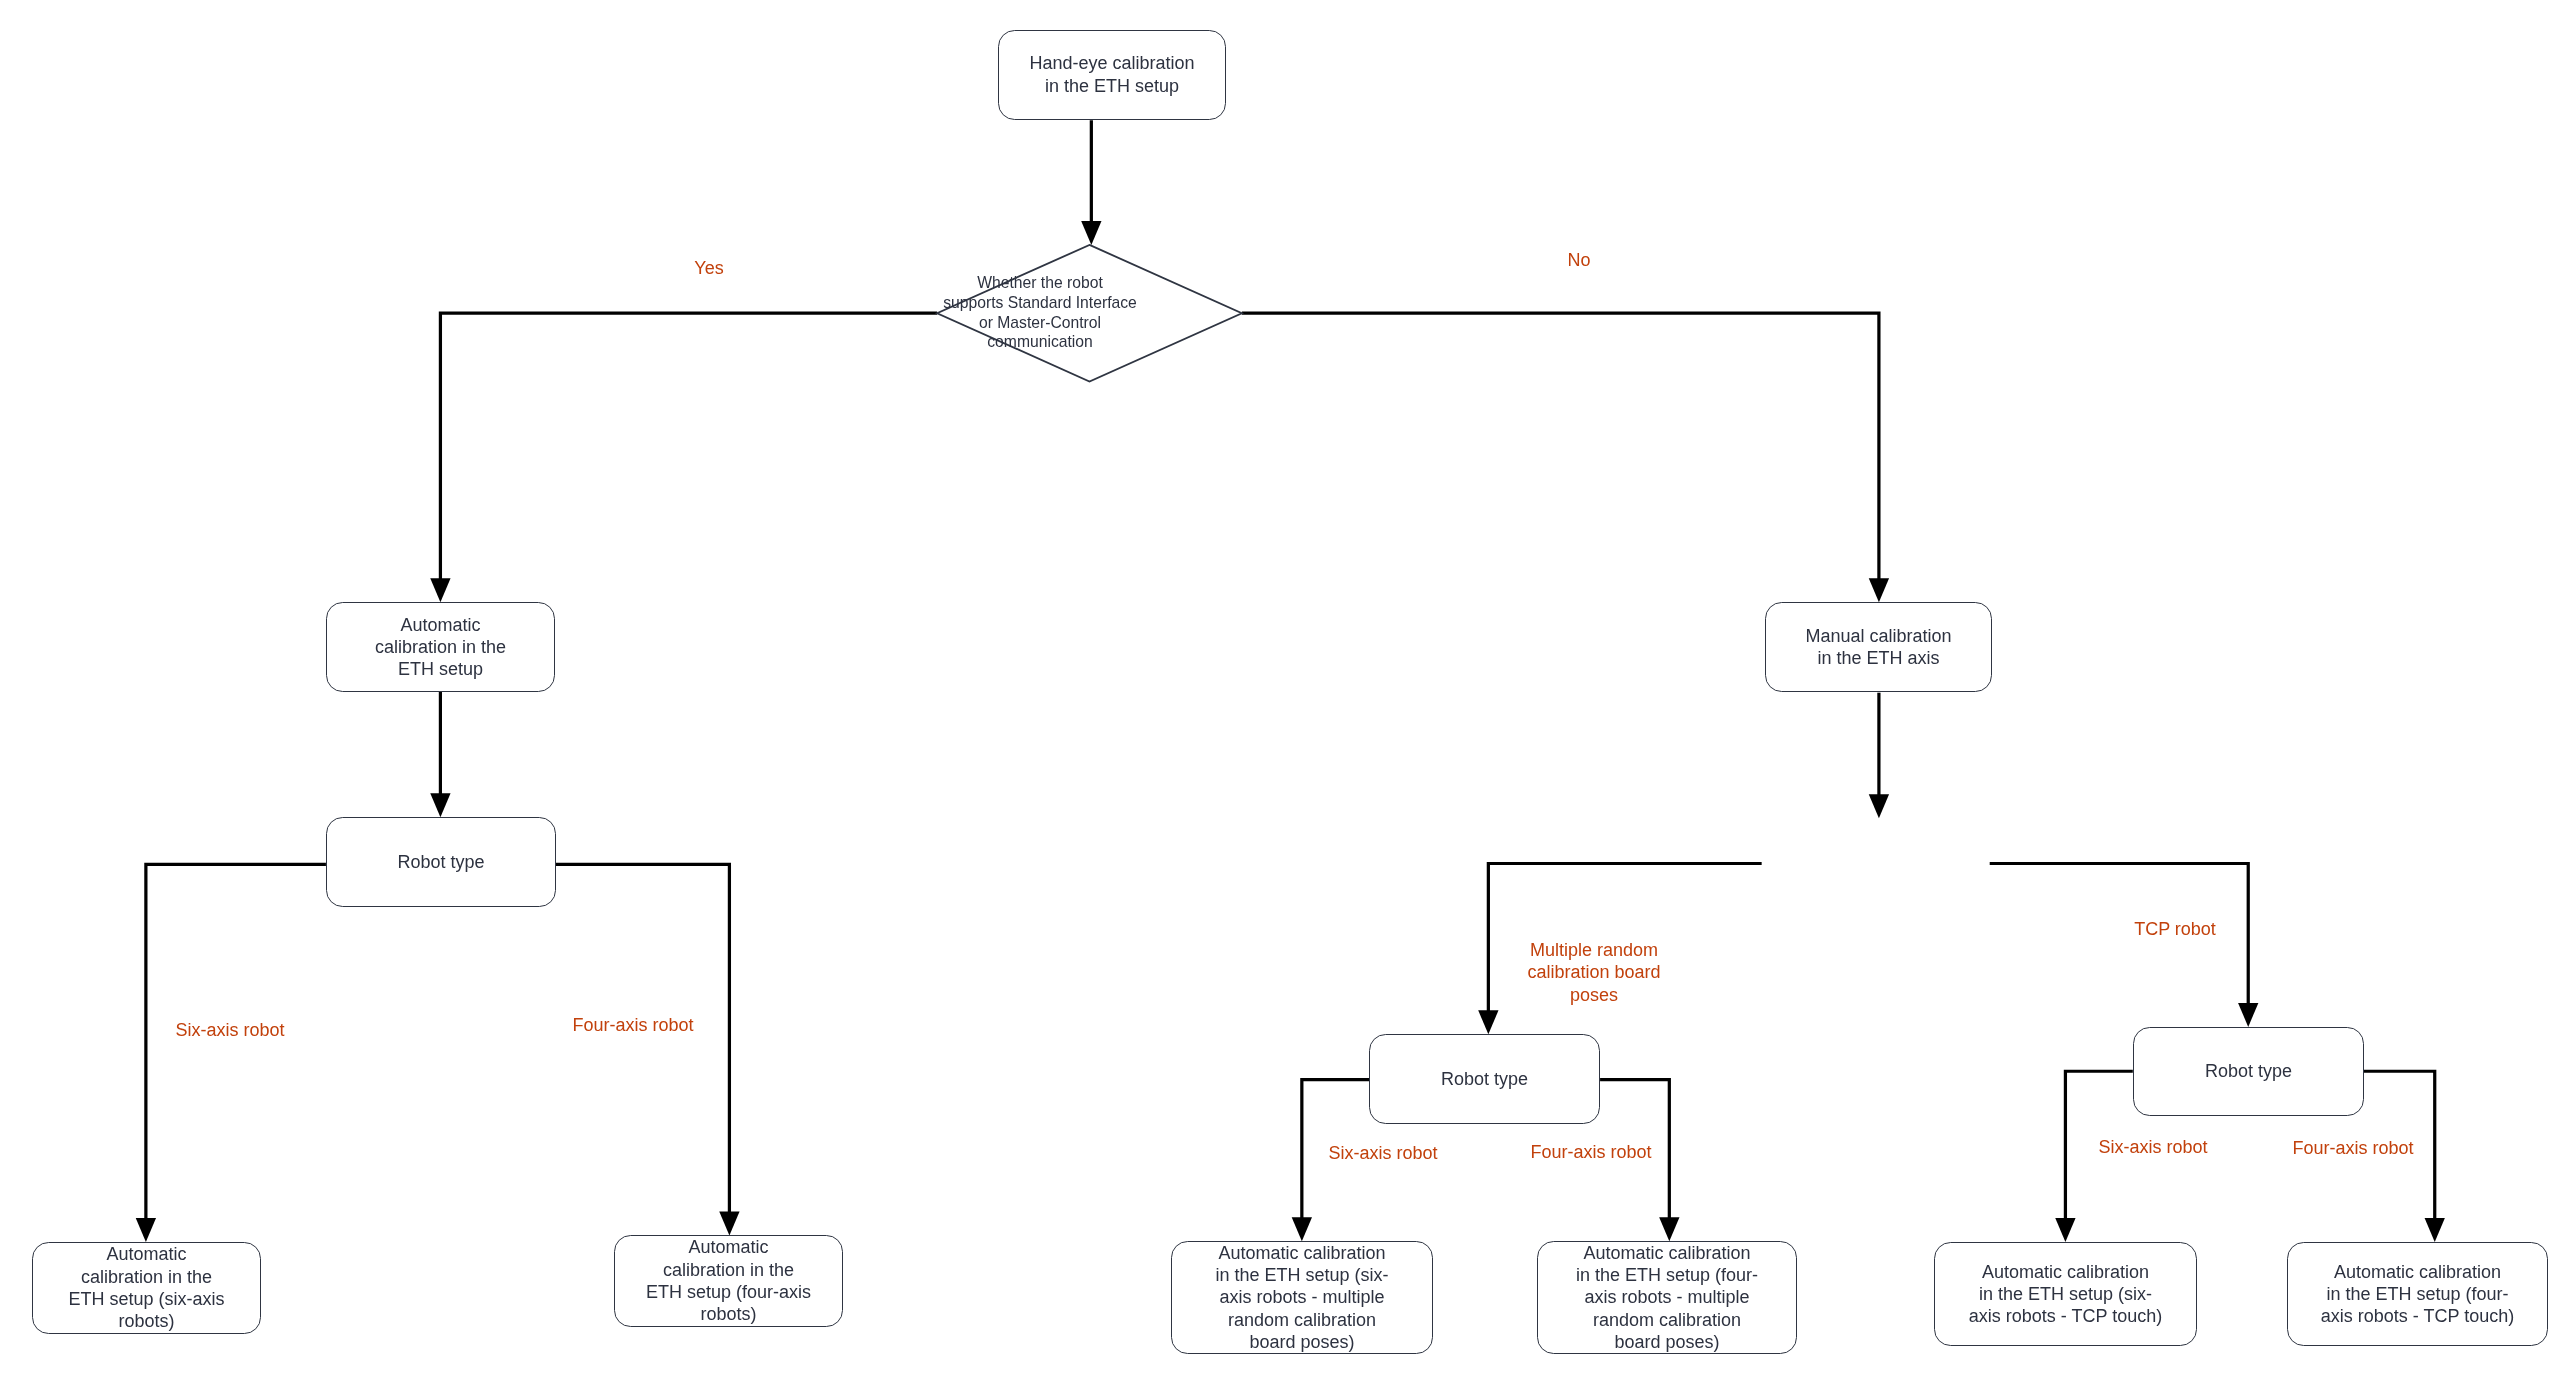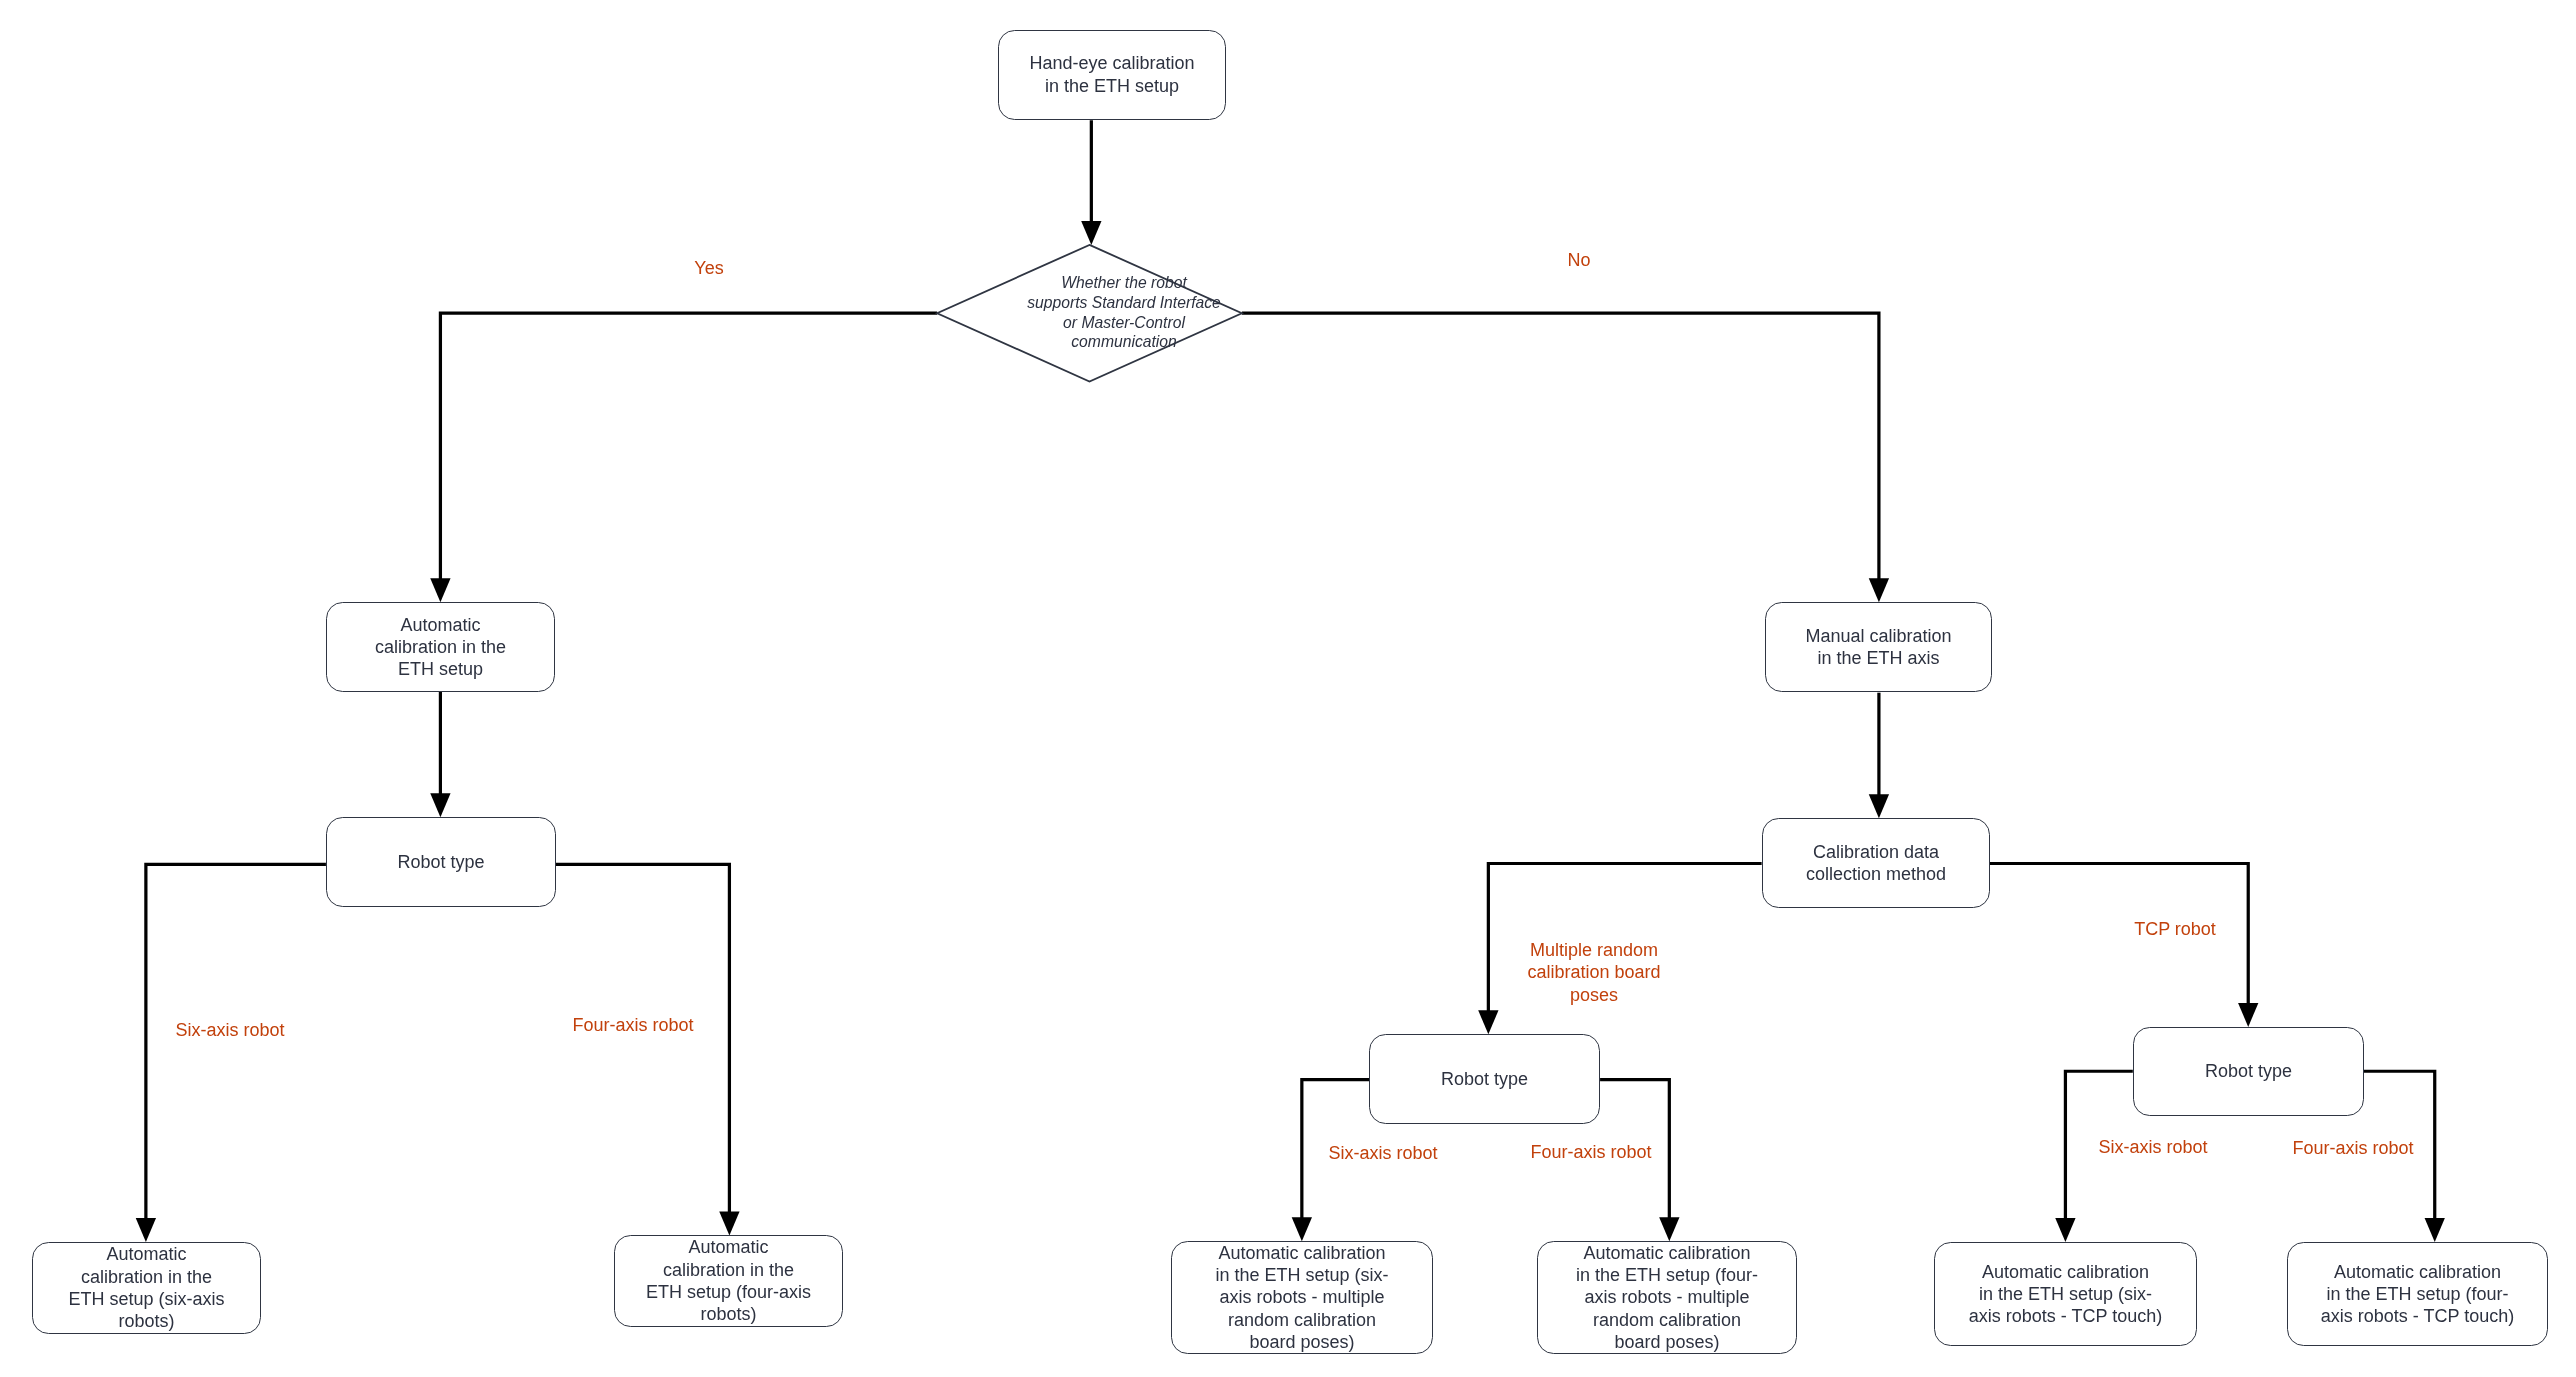--- a/index.html
+++ b/index.html
@@ -84,39 +84,37 @@
       <polygon points="1612,1120 1601,1094 1623,1094"></polygon>
       <polygon points="2435,1112 2424,1086 2446,1086"></polygon>
       <polygon points="1410,1344 1399,1318 1421,1318"></polygon>
       <polygon points="1808,1344 1797,1318 1819,1318"></polygon>
       <polygon points="2237,1345 2226,1319 2248,1319"></polygon>
       <polygon points="2637,1345 2626,1319 2648,1319"></polygon>
     </g>
     <polygon points="1180,265 1345,339 1180,413 1015,339" fill="#ffffff" stroke="#2f3542" stroke-width="2"></polygon>
   </svg>
 
-  <div class="diamond-label" style="left:1124px; top:313px;font-style:italic;">Whether the robot
+  <div class="diamond-label" style="left:1040px; top:313px;">Whether the robot
 supports Standard Interface
 or Master-Control
 communication</div>
 
   <div class="node" style="left:978px; top:29.5px;  width:228px; height:90px;margin-left:20px;">Hand-eye calibration
 in the ETH setup</div>
 
   <div class="node" style="left:326px;  top:602px; width:229px; height:90px;">Automatic
 calibration in the
 ETH setup</div>
 
   <div class="node" style="left:326px;  top:817px; width:230px; height:90px;">Robot type</div>
 
   <div class="node" style="left:1765px; top:602px; width:227px; height:90px;">Manual calibration
 in the ETH axis</div>
 
-  <div class="node" style="left:1762px; top:818px; width:228px; height:90px;">Calibration data
-collection method</div>
 
   <div class="node" style="left:1369px; top:1034px; width:231px; height:90px;">Robot type</div>
 
   <div class="node" style="left:2133px; top:1027px; width:231px; height:89px;">Robot type</div>
 
   <div class="node" style="left:32px;   top:1242px; width:229px; height:92px;">Automatic
 calibration in the
 ETH setup (six-axis
 robots)</div>
 

